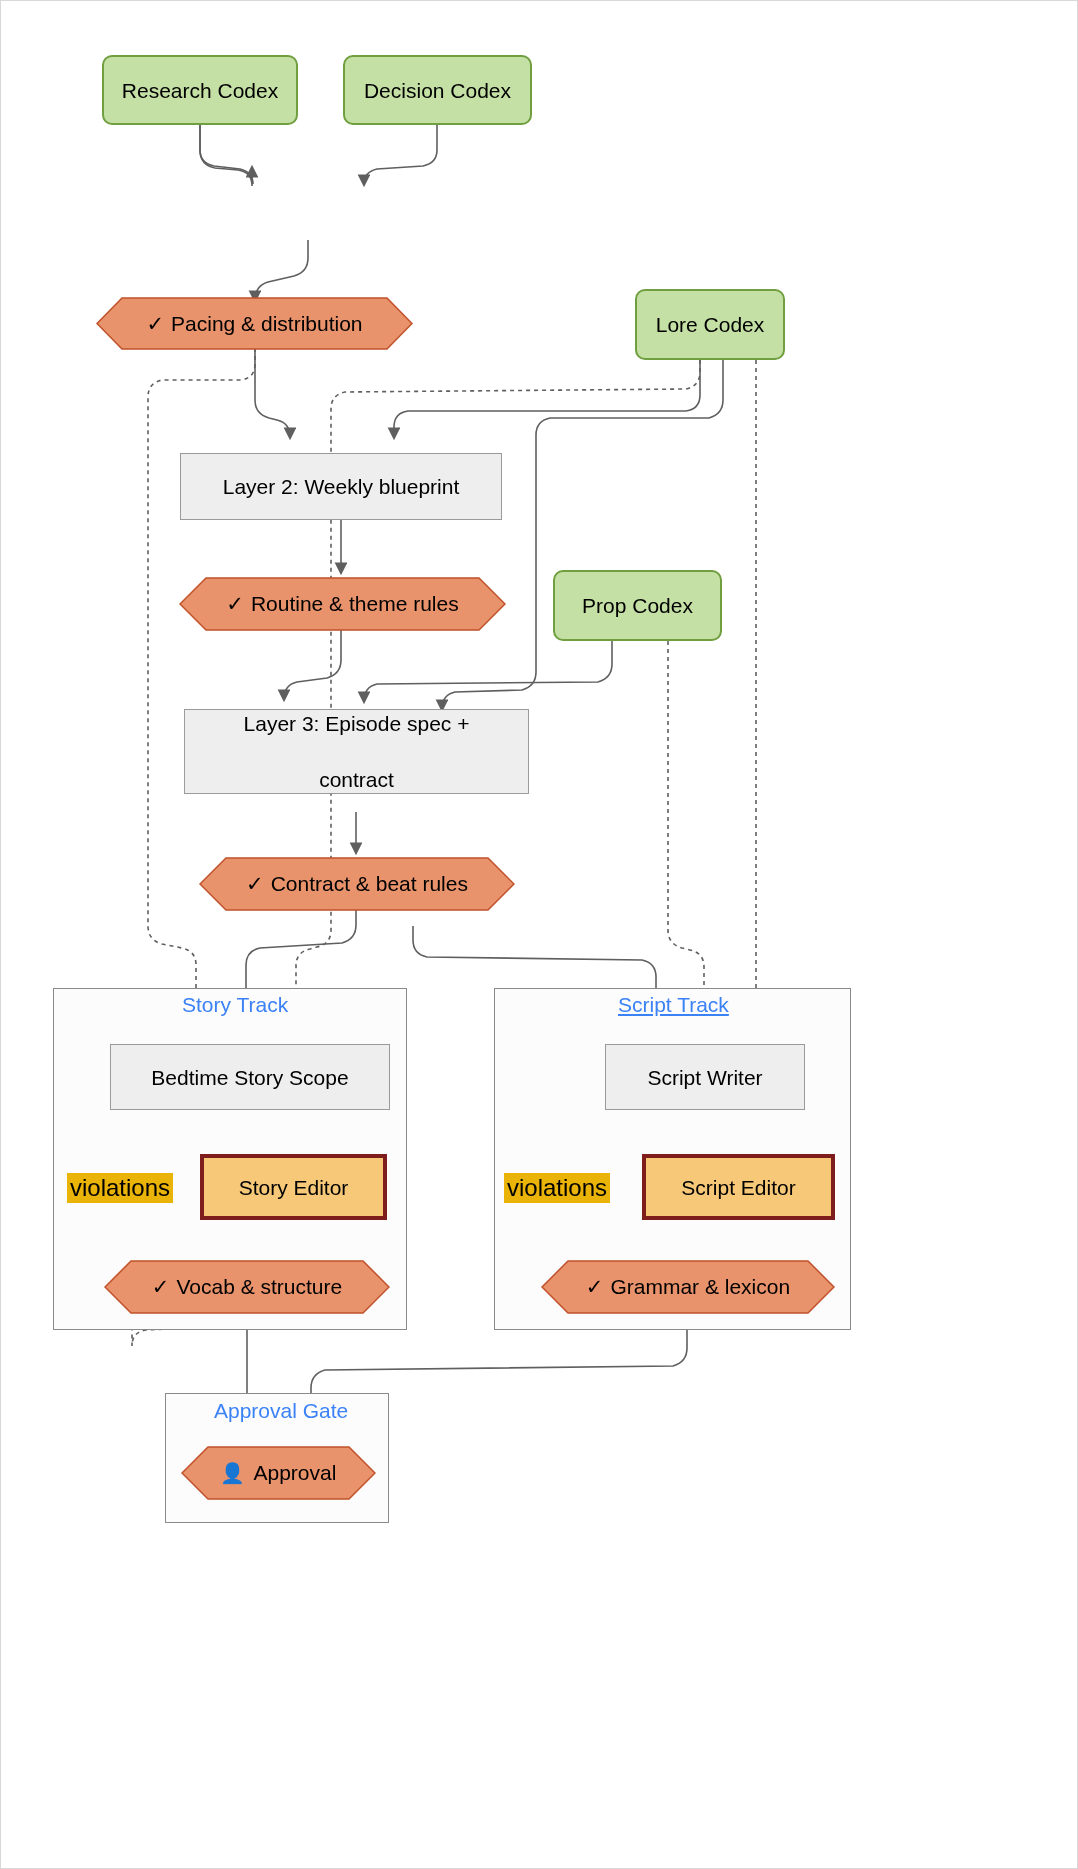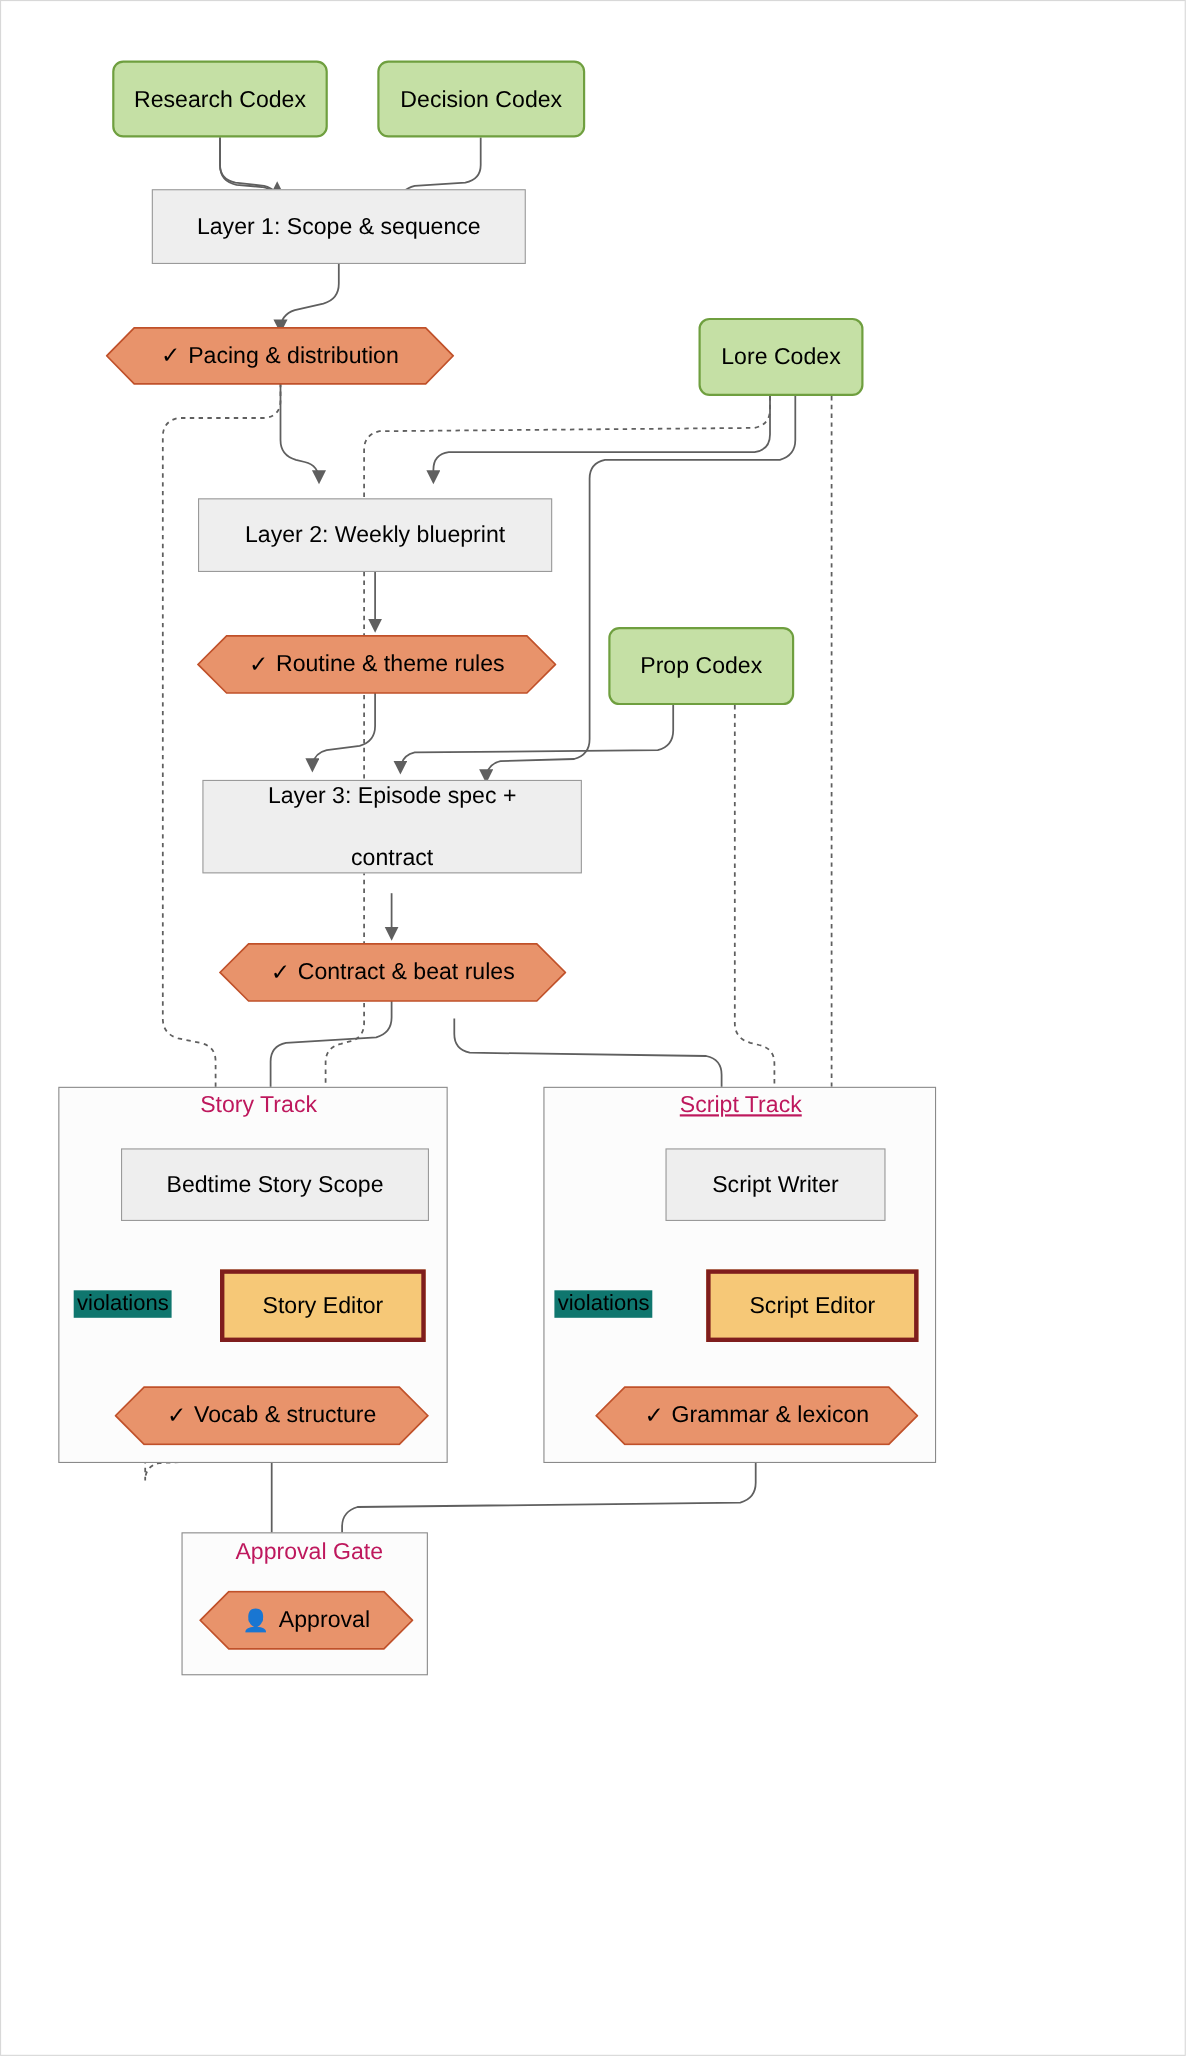--- a/index.html
+++ b/index.html
@@ -14,23 +14,23 @@
   .proc{background:#eeeeee;border:1px solid #9a9a9a;}
   .editor{background:#f6c877;border:4px solid #7f1d1d;}
 
   .hexwrap{position:absolute;z-index:3;}
   .hexwrap svg{position:absolute;left:0;top:0;}
   .hexlabel{position:absolute;left:0;top:0;width:100%;height:100%;
             display:flex;align-items:center;justify-content:center;
             font-size:21px;color:#000;z-index:2;white-space:nowrap;}
 
   .subgraph{position:absolute;box-sizing:border-box;background:#fcfcfc;border:1px solid #8a8a8a;z-index:1;}
-  .sublabel{position:absolute;z-index:4;font-size:21px;color:#be185d;background:#fcfcfc;padding:0 6px;white-space:nowrap;}
-
-  .edgelabel{position:absolute;z-index:4;font-size:20px;color:#000;background:#0f766e;padding:1px 3px;white-space:nowrap;}
+  .sublabel{position:absolute;z-index:4;font-size:21px;color:#3b82f6;background:#fcfcfc;padding:0 6px;white-space:nowrap;}
+
+  .edgelabel{position:absolute;z-index:4;font-size:24px;color:#000;background:#eab308;padding:1px 3px;white-space:nowrap;}
 
   .chk{margin-right:7px;font-size:21px;}
   .person{margin-right:8px;font-size:20px;}
   .outer-border{position:absolute;left:0;top:0;width:1078px;height:1869px;border:1px solid #d8d8d8;box-sizing:border-box;z-index:0;}
 </style>
 </head>
 <body>
 
 <div id="canvas">
 
@@ -120,23 +120,20 @@
   </div>
 
   <div class="node codex" style="left:635px;top:289px;width:150px;height:71px;">
     <span>Lore Codex</span>
   </div>
 
   <div class="node codex" style="left:553px;top:570px;width:169px;height:71px;">
     <span>Prop Codex</span>
   </div>
 
-  <div class="node proc" style="left:138px;top:172px;width:340px;height:68px;">
-    <span>Layer 1: Scope &amp; sequence</span>
-  </div>
 
   <div class="node proc" style="left:180px;top:453px;width:322px;height:67px;">
     <span>Layer 2: Weekly blueprint</span>
   </div>
 
   <div class="node proc" style="left:184px;top:709px;width:345px;height:85px;flex-direction:column;justify-content:space-between;">
     <span>Layer 3: Episode spec +</span>
     <span>contract</span>
   </div>
 

